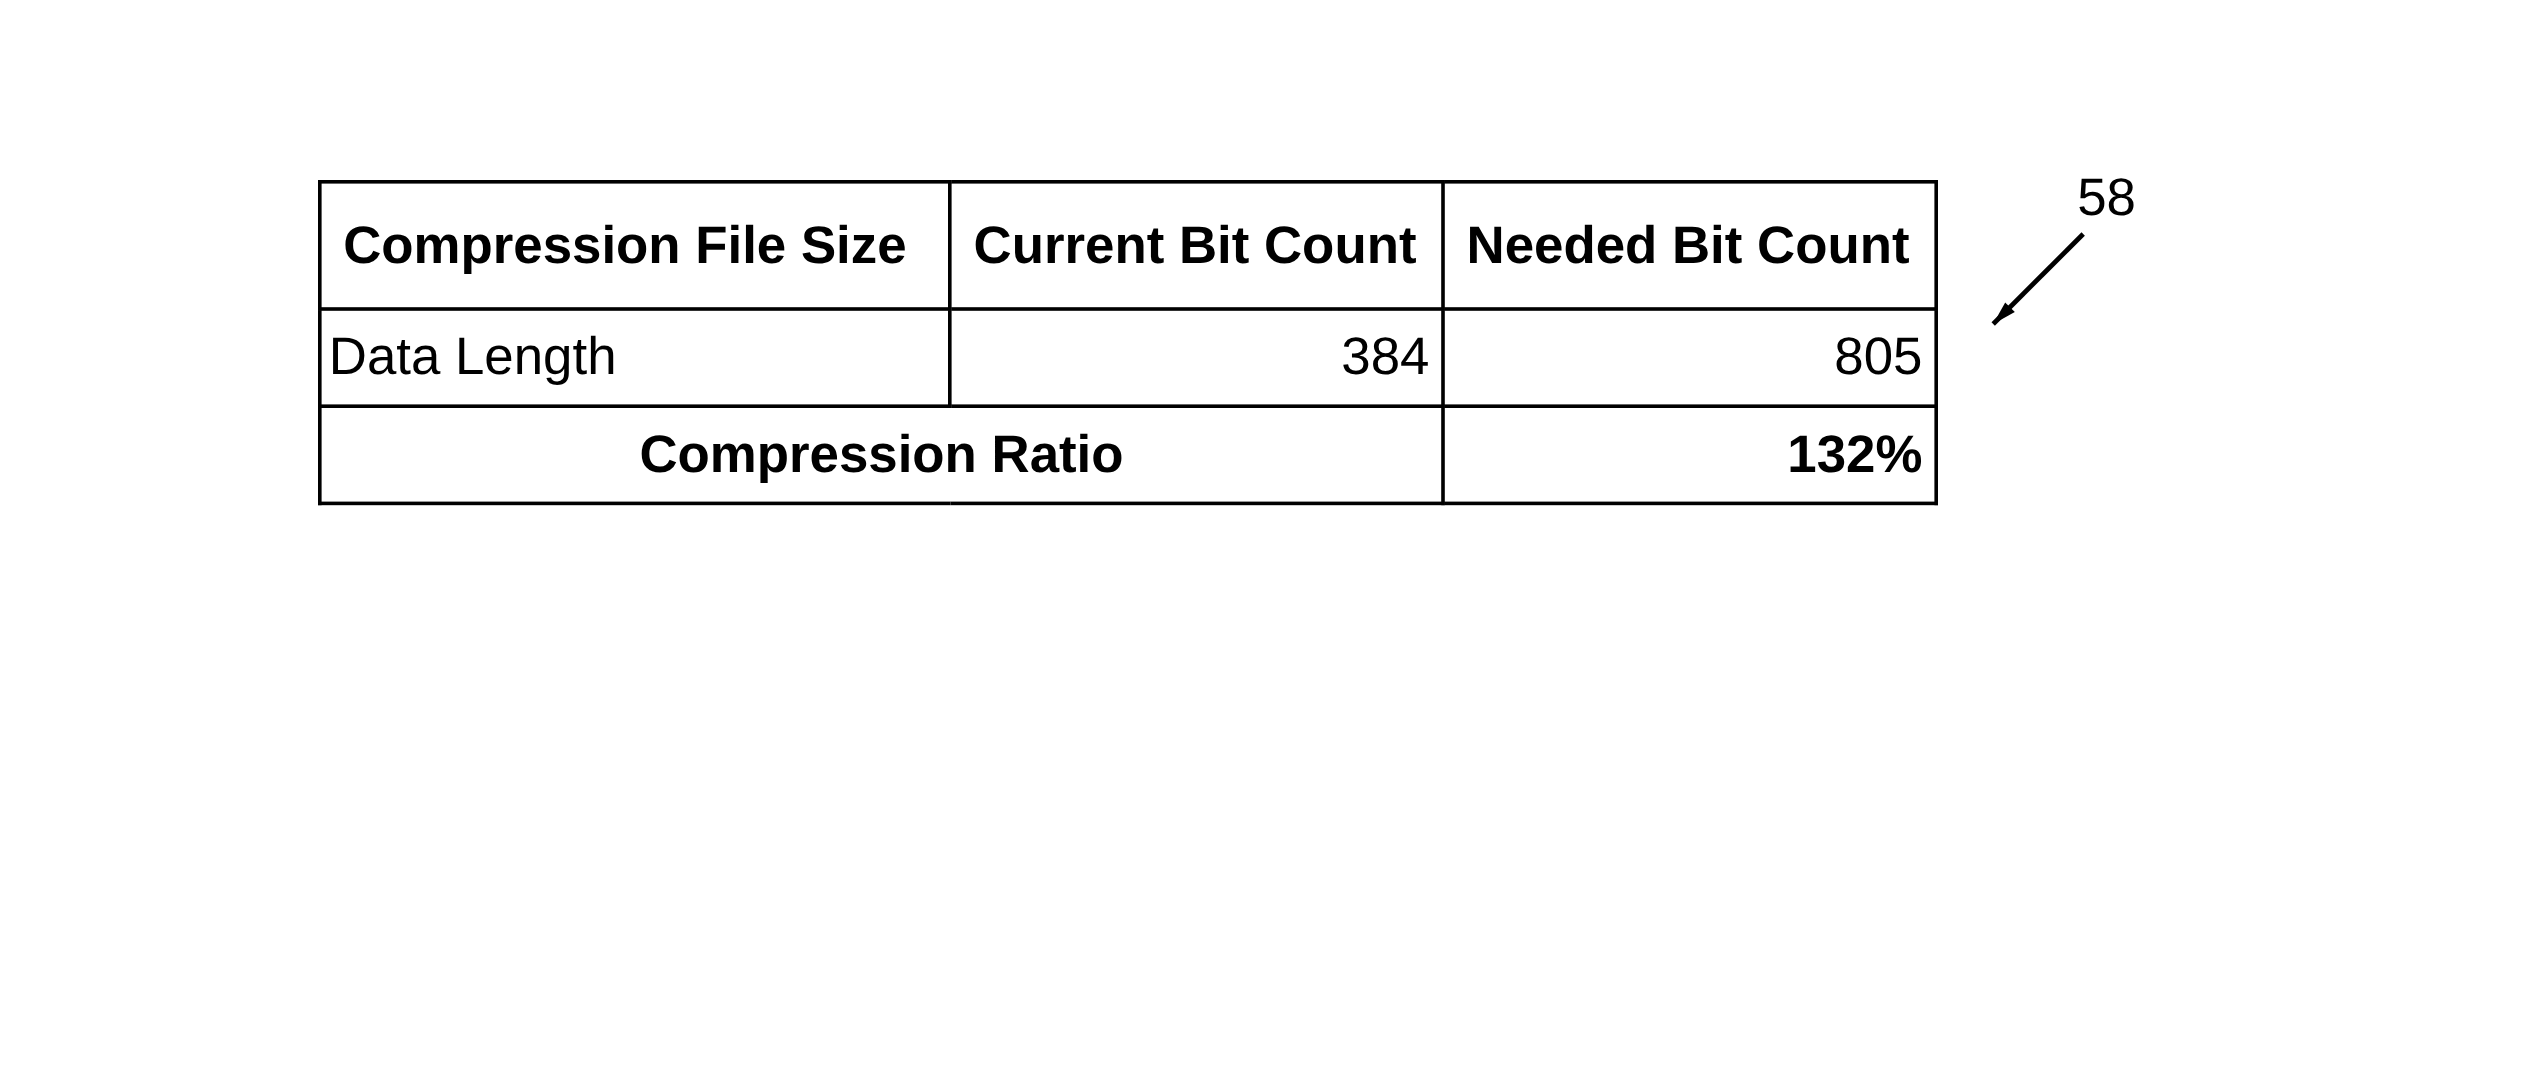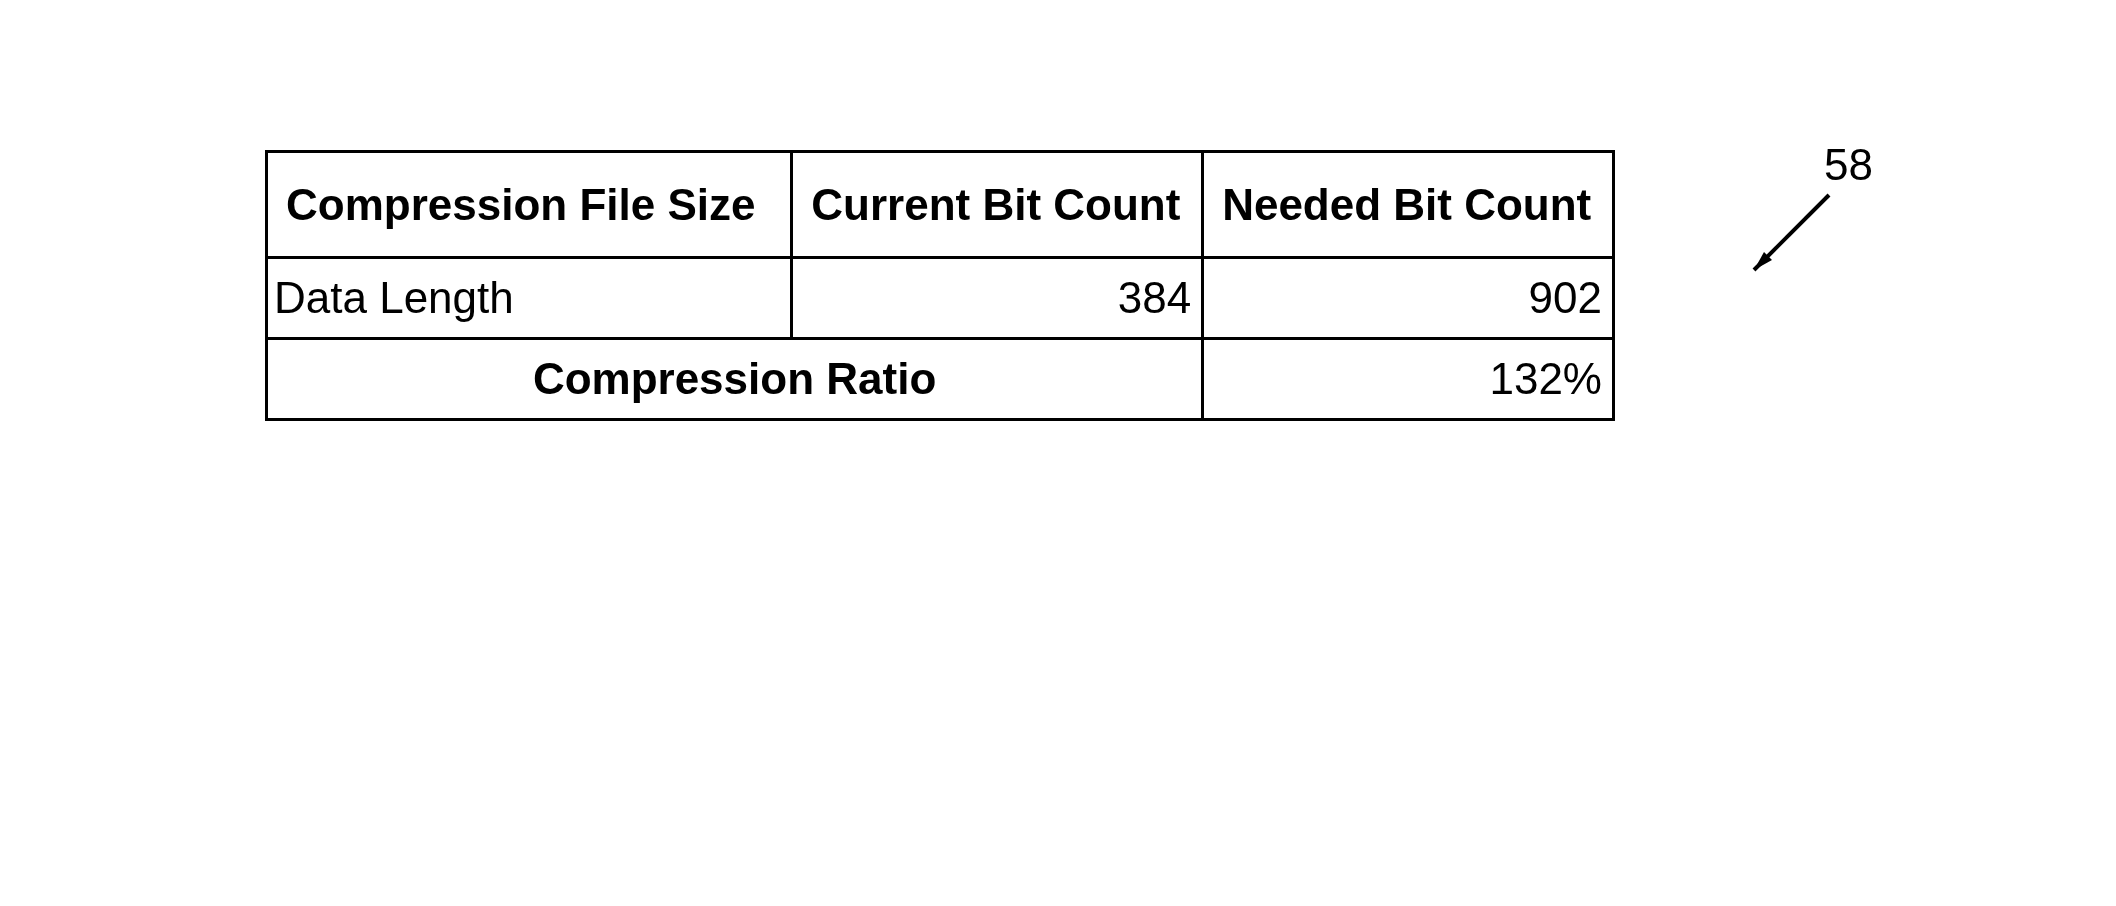--- a/index.html
+++ b/index.html
@@ -41,31 +41,31 @@
     .num {
       text-align: right;
       padding: 14px 10px;
     }
     .ratio-label {
       font-weight: bold;
       text-align: center;
       padding: 14px 18px;
     }
     .ratio-val {
-      font-weight: normal;
+      font-weight: bold;
       text-align: right;
       padding: 14px 10px;
     }
     col.c1 { width: 39%; }
     col.c2 { width: 30.5%; }
     col.c3 { width: 30.5%; }
 
     .annot {
       position: absolute;
-      left: 1734px;
+      left: 1641px;
       top: 140px;
       width: 200px;
       height: 160px;
     }
     .annot .num58 {
       position: absolute;
       left: 90px;
       top: 0;
       font-size: 44px;
       color: #000;
@@ -88,21 +88,21 @@
     </colgroup>
     <tbody>
         <tr>
       <th class="hdr">Compression File Size</th>
       <th class="hdr">Current Bit Count</th>
       <th class="hdr">Needed Bit Count</th>
     </tr>
     <tr>
       <td class="rowlabel">Data Length</td>
       <td class="num">384</td>
-      <td class="num">902</td>
+      <td class="num">805</td>
     </tr>
     <tr>
       <td class="ratio-label" colspan="2">Compression Ratio</td>
       <td class="ratio-val">132%</td>
     </tr>
   </tbody>
     </table>
 </div>
 
 <div class="annot">

